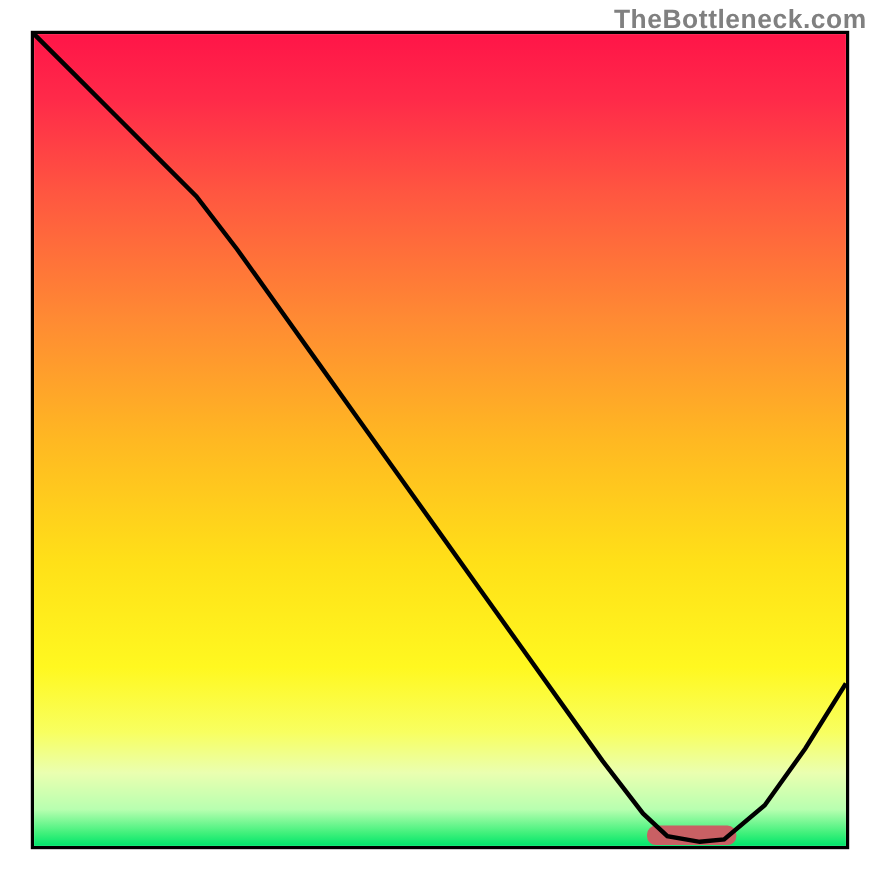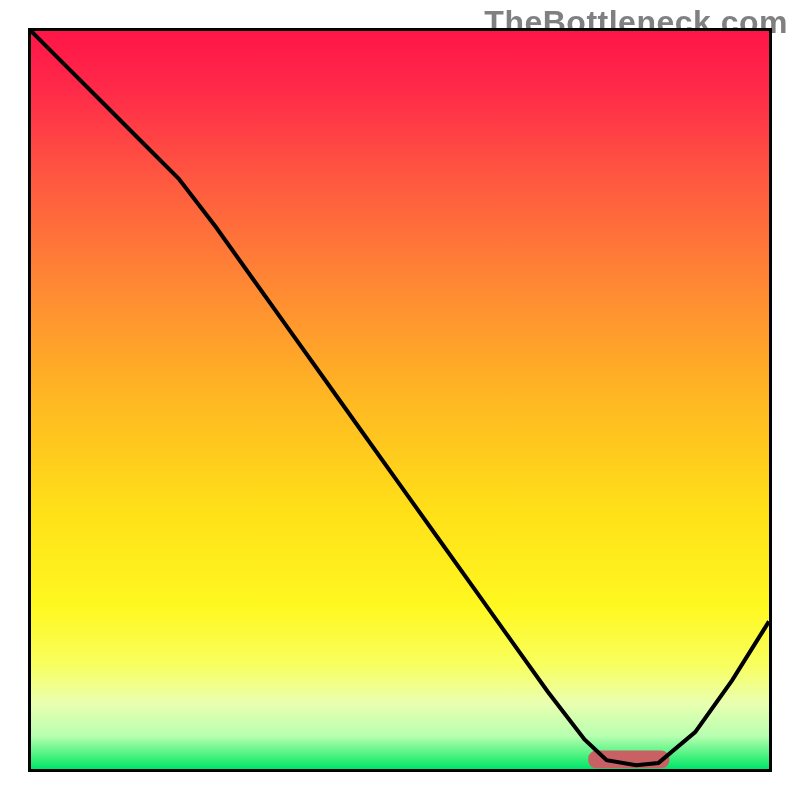--- a/index.html
+++ b/index.html
@@ -13,21 +13,21 @@
   }
   .frame {
     position: relative;
     width: 800px;
     height: 800px;
   }
   .watermark {
     position: absolute;
     top: 4px;
     right: 12px;
-    font-size: 32px;
+    font-size: 24px;
     font-weight: bold;
     color: #808080;
     letter-spacing: 0.5px;
     margin-left: 12px;
   }
   .plot-box {
     position: absolute;
     left: 28px;
     top: 28px;
     width: 744px;

